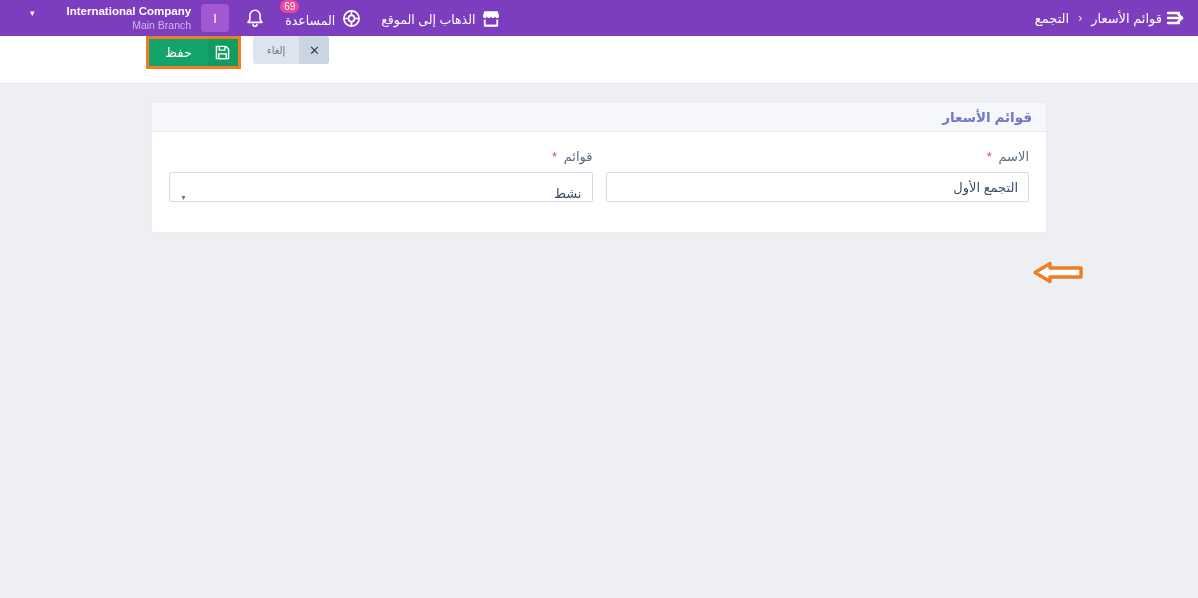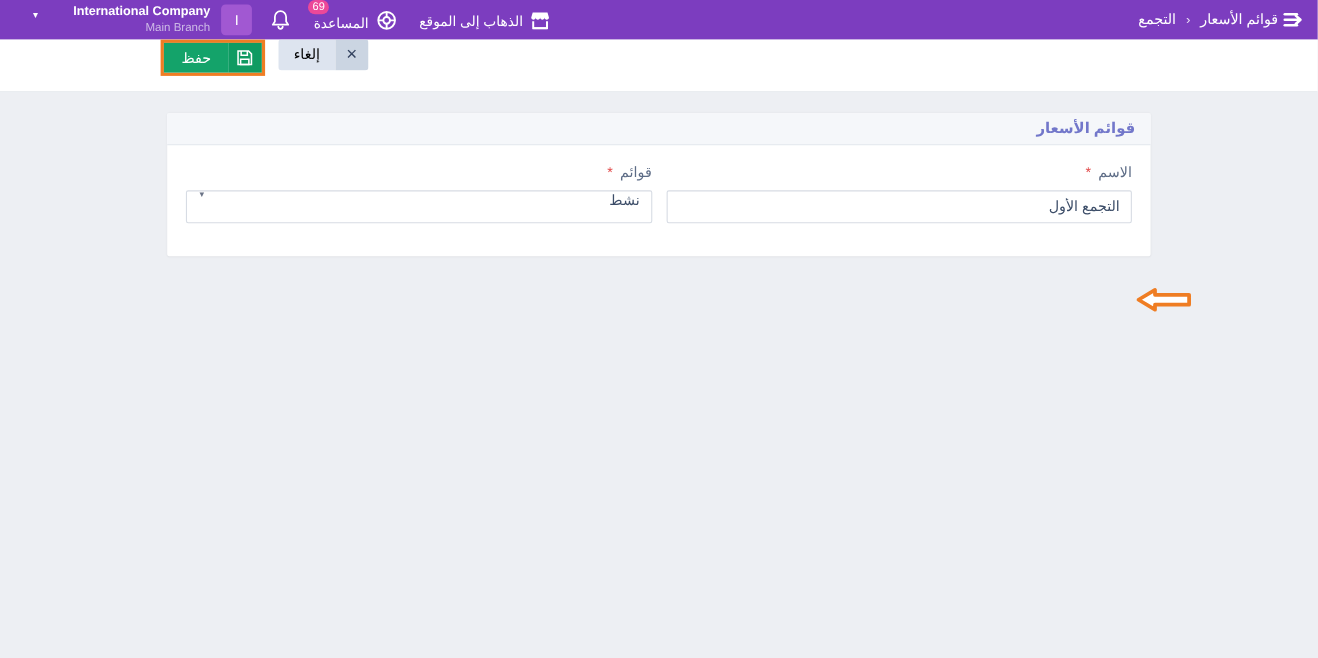--- a/index.html
+++ b/index.html
@@ -33,42 +33,42 @@
   .toolbar { height:48px; background:#fff; border-bottom:1px solid #e2e5ea;
              display:flex; align-items:flex-start; padding-left:146px; }
   .save-highlight { border:3px solid #ef7d23; display:inline-flex; }
   .save-btn { display:flex; align-items:stretch; height:27px; cursor:pointer; }
   .save-text { background:#14a36a; color:#fff; font-size:13px; display:flex;
                align-items:center; padding:0 16px; }
   .save-ico { background:#0f9b62; width:30px; display:flex; align-items:center;
               justify-content:center; }
   .cancel-group { display:flex; margin-left:12px; border-radius:3px; overflow:hidden;
                   height:28px; }
-  .cancel-btn { background:#dde4ef; color:#000000; font-size:13px; display:flex;
+  .cancel-btn { background:#dde4ef; color:#737373; font-size:10px; display:flex;
                 align-items:center; padding:0 14px; cursor:pointer; }
   .close-btn { background:#cbd5e2; color:#33425f; width:30px; display:flex;
                align-items:center; justify-content:center; font-size:13px; cursor:pointer; }
 
   
   .main { position:relative; padding-top:19px; }
   .card { margin-left:152px; width:894px; background:#fff; border-radius:2px;
           box-shadow:0 0 2px rgba(0,0,0,.06); }
   .card-header { height:29px; background:#f5f7fa; border-bottom:1px solid #e6e9ef;
                  direction:rtl; display:flex; align-items:center; padding:0 14px;
                  color:#7277ca; font-size:13.5px; font-weight:bold; }
   .card-body { direction:rtl; display:flex; gap:13px; padding:17px 17px 30px; }
   .field { flex:1; }
   .field-label { color:#5d6c86; font-size:13px; margin-bottom:8px; }
   .required { color:#e24c4c; margin-right:3px; }
   .text-input { width:100%; height:30px; border:1px solid #d7dce4; border-radius:2px;
                 padding:0 10px; font-size:13px; color:#3c4d68; direction:rtl;
                 font-family:"Liberation Sans","DejaVu Sans",sans-serif; outline:none; }
   .select-box { width:100%; height:30px; border:1px solid #d7dce4; border-radius:2px;
                 padding:0 10px; font-size:13px; color:#3c4d68; display:flex;
-                align-items:flex-start; justify-content:space-between; cursor:pointer;
+                align-items:flex-end; justify-content:space-between; cursor:pointer;
                 background:#fff; }
   .select-caret { font-size:7px; color:#6b7487; }
 
   .arrow-annotation { position:absolute; top:177px; left:1032px; width:52px; height:23px; }
 </style>
 </head>
 <body>
 
 <div class="header">
   <div class="h-left">

